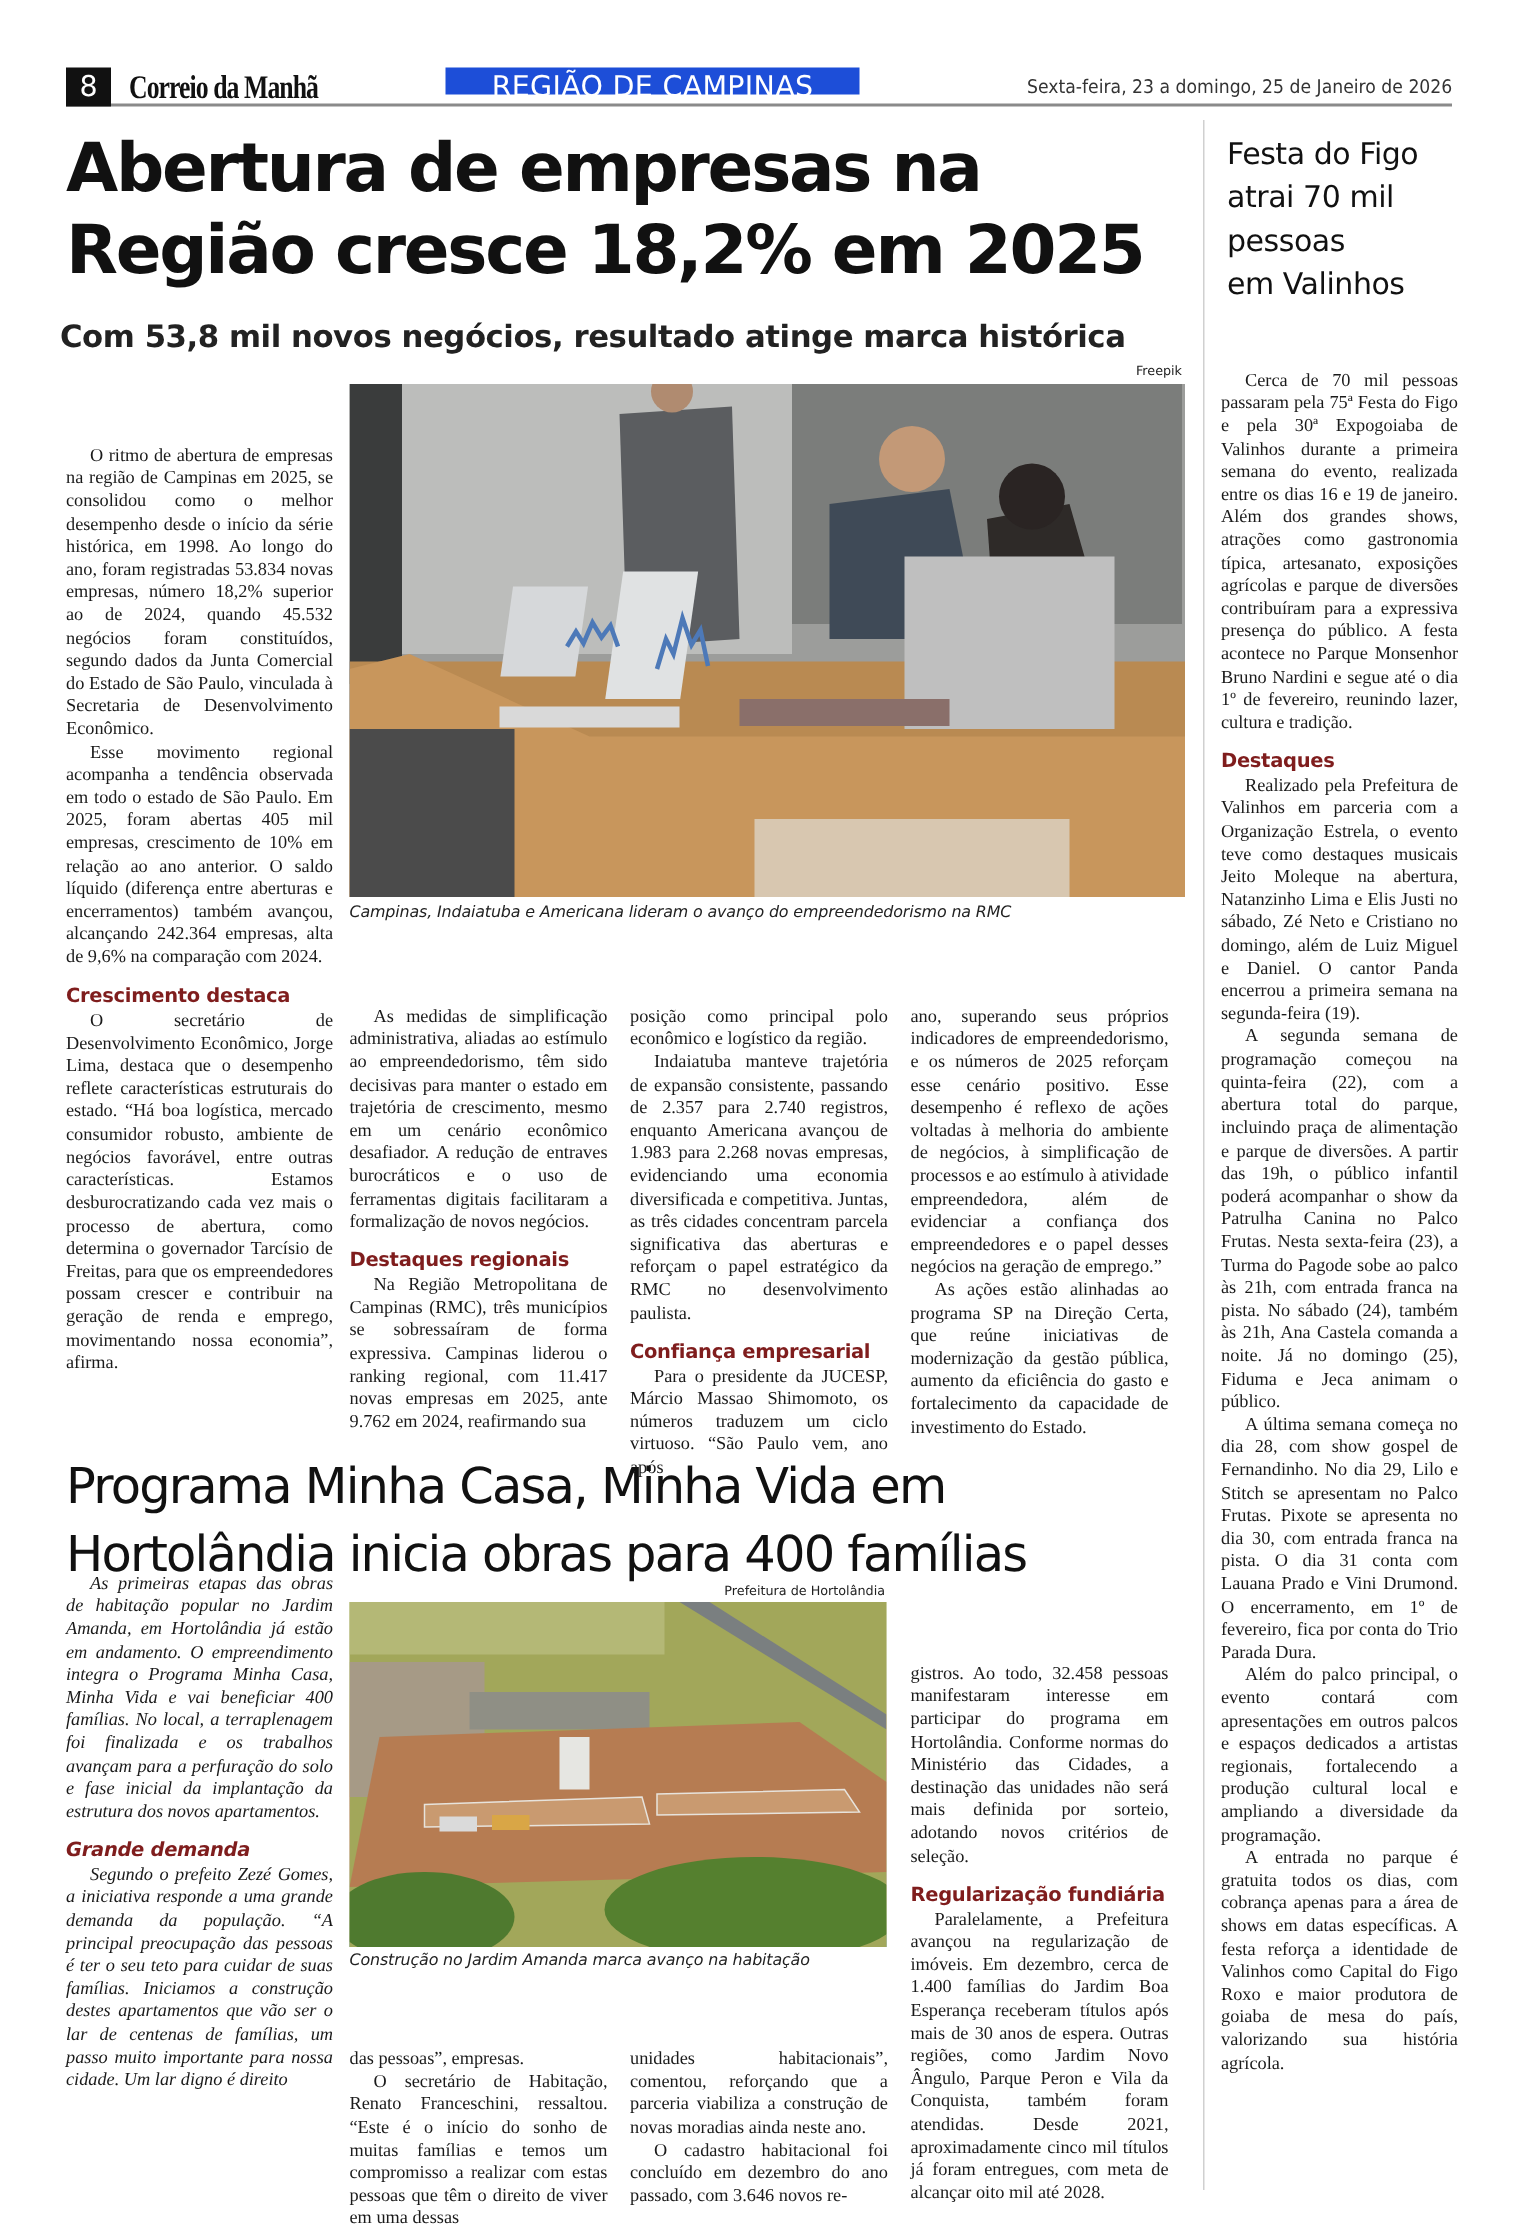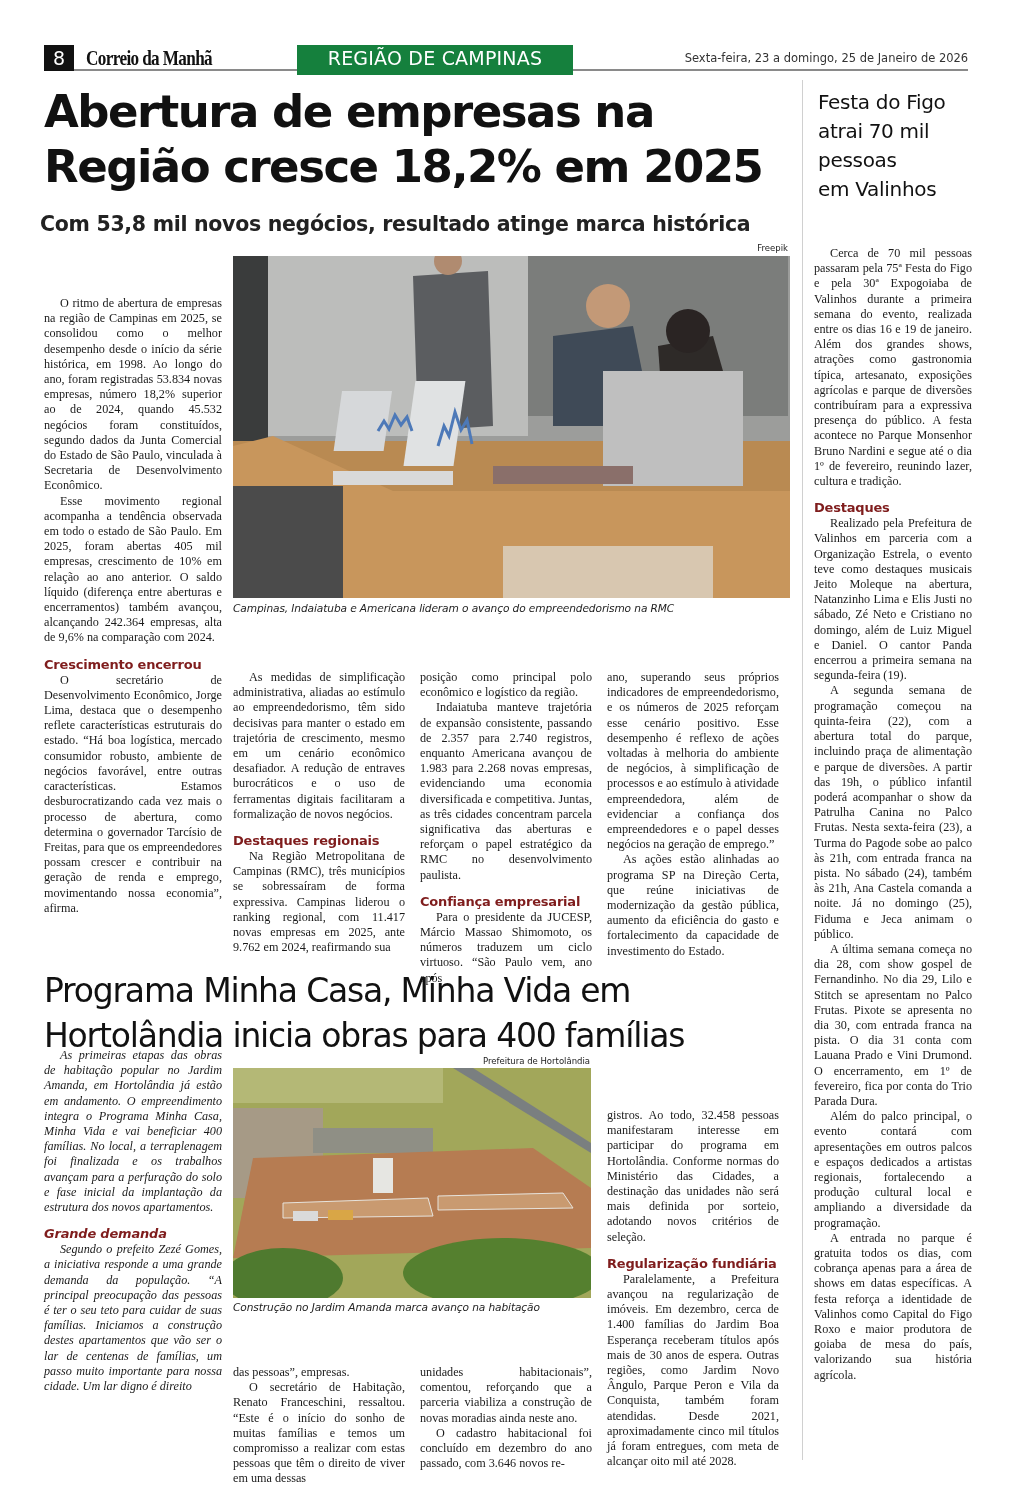--- a/index.html
+++ b/index.html
@@ -5,21 +5,21 @@
   * { box-sizing: border-box; margin: 0; padding: 0; }
   html, body { width: 1010px; height: 1488px; background: #ffffff; overflow: hidden; }
   body { position: relative; color: #1a1a1a; font-family: "Liberation Serif", serif; }
 
   
   .masthead { position: absolute; left: 44px; top: 45px; width: 924px; height: 26px; border-bottom: 2px solid #8a8a8a; }
   .page-num { position: absolute; left: 0; top: 0; width: 30px; height: 26px; background: #111; color: #fff;
     font-family: "DejaVu Sans", sans-serif; font-size: 19px; line-height: 26px; text-align: center; }
   .paper-name { position: absolute; left: 42px; top: 0; font-family: "Liberation Serif", serif; font-weight: bold;
     font-size: 22px; line-height: 26px; letter-spacing: -0.8px; transform: scaleX(0.78); transform-origin: left center; color: #111; }
-  .section-tag { position: absolute; left: 253px; top: 0; width: 276px; height: 30px; background: #15803d; color: #fff;
+  .section-tag { position: absolute; left: 253px; top: 0; width: 276px; height: 18px; background: #1d4ed8; color: #fff;
     font-family: "DejaVu Sans", sans-serif; font-size: 19px; line-height: 26px; text-align: center; letter-spacing: 0.2px; }
   .dateline { position: absolute; right: 0; top: 4px; font-family: "DejaVu Sans", sans-serif; font-size: 12.5px;
     line-height: 18px; color: #333; transform: scaleX(0.92); transform-origin: right center; }
 
   
   .headline { position: absolute; font-family: "DejaVu Sans", sans-serif; color: #111; font-weight: normal; letter-spacing: -1px; }
   .h-main { left: 44px; top: 84px; width: 760px; font-size: 45px; line-height: 55px; font-weight: bold; letter-spacing: -1.5px; }
   .subhead { position: absolute; left: 40px; top: 210px; font-family: "DejaVu Sans", sans-serif; font-size: 20.5px; line-height: 28px; color: #222; letter-spacing: -0.3px; }
   .h-side { left: 818px; top: 88px; width: 160px; font-size: 20px; line-height: 29px; letter-spacing: -0.3px; }
   .h-second { left: 44px; top: 968px; width: 760px; font-size: 33px; line-height: 45px; letter-spacing: -1.2px; }
@@ -96,21 +96,21 @@
     <rect x="260" y="210" width="140" height="18" fill="#8a6f6a"></rect>
     <rect x="270" y="290" width="210" height="52" fill="#d8c7b0"></rect>
     <rect x="0" y="230" width="110" height="112" fill="#4b4b4b"></rect>
   </svg>
 </div>
 <div class="caption" style="left:233px;top:602px;width:560px;">Campinas, Indaiatuba e Americana lideram o avanço do empreendedorismo na RMC</div>
 
 <div class="col c1">
     <p>O ritmo de abertura de empresas na região de Campinas em 2025, se consolidou como o melhor desempenho desde o início da série histórica, em 1998. Ao longo do ano, foram registradas 53.834 novas empresas, número 18,2% superior ao de 2024, quando 45.532 negócios foram constituídos, segundo dados da Junta Comercial do Estado de São Paulo, vinculada à Secretaria de Desenvolvimento Econômico.</p>
     <p>Esse movimento regional acompanha a tendência observada em todo o estado de São Paulo. Em 2025, foram abertas 405 mil empresas, crescimento de 10% em relação ao ano anterior. O saldo líquido (diferença entre aberturas e encerramentos) também avançou, alcançando 242.364 empresas, alta de 9,6% na comparação com 2024.</p>
-    <h3>Crescimento encerrou</h3>
+    <h3>Crescimento destaca</h3>
     <p>O secretário de Desenvolvimento Econômico, Jorge Lima, destaca que o desempenho reflete características estruturais do estado. “Há boa logística, mercado consumidor robusto, ambiente de negócios favorável, entre outras características. Estamos desburocratizando cada vez mais o processo de abertura, como determina o governador Tarcísio de Freitas, para que os empreendedores possam crescer e contribuir na geração de renda e emprego, movimentando nossa economia”, afirma.</p>
   </div>
 <div class="col c2">
     <p>As medidas de simplificação administrativa, aliadas ao estímulo ao empreendedorismo, têm sido decisivas para manter o estado em trajetória de crescimento, mesmo em um cenário econômico desafiador. A redução de entraves burocráticos e o uso de ferramentas digitais facilitaram a formalização de novos negócios.</p>
     <h3>Destaques regionais</h3>
     <p>Na Região Metropolitana de Campinas (RMC), três municípios se sobressaíram de forma expressiva. Campinas liderou o ranking regional, com 11.417 novas empresas em 2025, ante 9.762 em 2024, reafirmando sua</p>
   </div>
 <div class="col c3">
     <p style="text-indent: 0px;">posição como principal polo econômico e logístico da região.</p>
     <p>Indaiatuba manteve trajetória de expansão consistente, passando de 2.357 para 2.740 registros, enquanto Americana avançou de 1.983 para 2.268 novas empresas, evidenciando uma economia diversificada e competitiva. Juntas, as três cidades concentram parcela significativa das aberturas e reforçam o papel estratégico da RMC no desenvolvimento paulista.</p>

